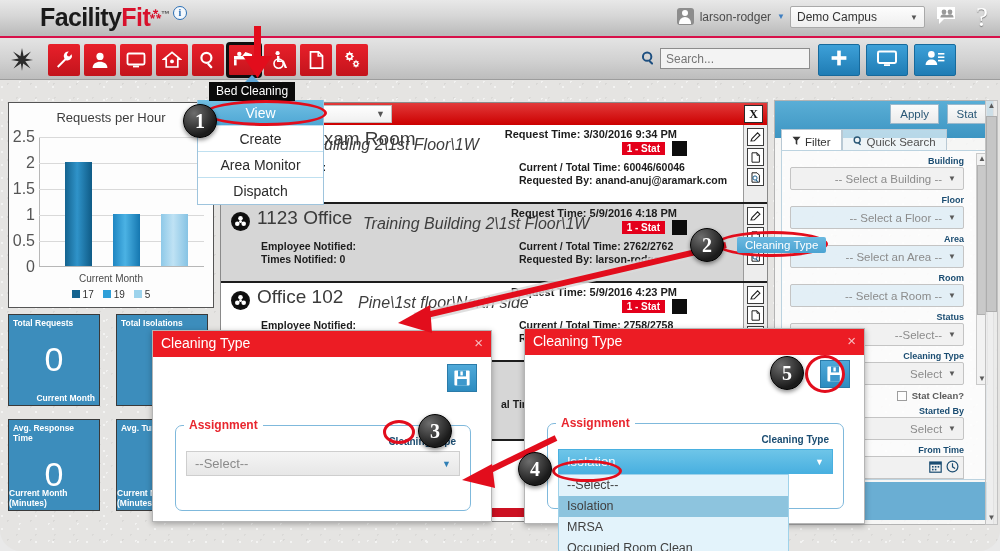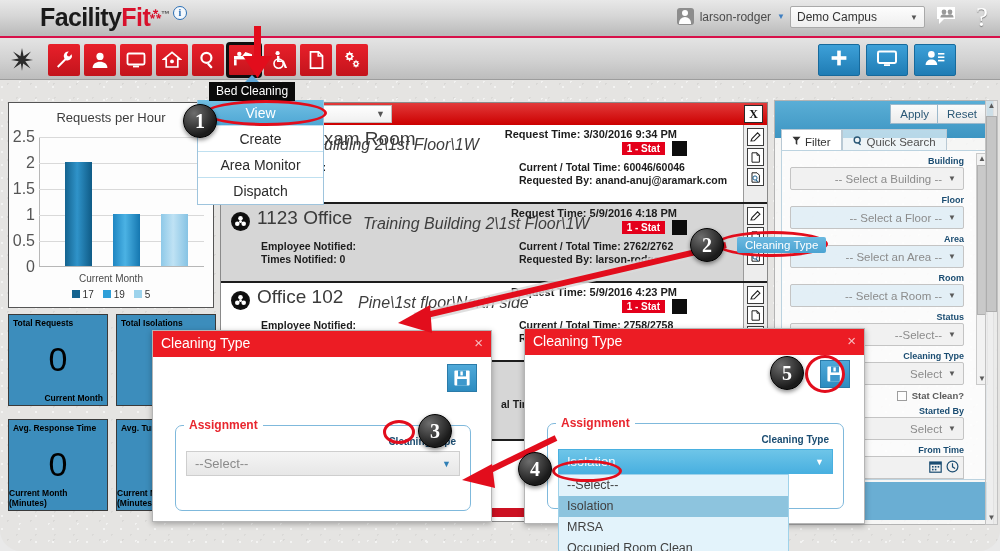--- a/index.html
+++ b/index.html
@@ -115,22 +115,22 @@
   .plot .gl { position:absolute; left:0; right:0; height:1px; background:#d9d9d9; }
   .plot .axis-l { position:absolute; left:0; top:0; bottom:0; width:1px; background:#b7b7b7;}
   .plot .axis-b { position:absolute; left:0; right:0; bottom:0; height:1px; background:#b7b7b7;}
   .yt { position:absolute; right:calc(100% + 4px); font-size:16px; color:#555; transform:translateY(-50%); white-space:nowrap;}
   .bar { position:absolute; bottom:1px; width:27px; }
   .xlab { position:absolute; left:0; right:0; top:170px; text-align:center; font-size:10px; color:#4a4a4a; }
   .legend { position:absolute; left:0; right:0; top:186px; display:flex; justify-content:center; gap:9px; font-size:10px; color:#333;}
   .legend span.sw { display:inline-block; width:8px; height:8px; margin-right:3px; }
 
   .kpi {
-    position:absolute; width:100px; height:92px; background:#3c8dbc;
-    border:1px solid #3a3a3a; color:#000000;
+    position:absolute; width:92px; height:92px; background:#3c8dbc;
+    border:1px solid #3a3a3a; color:#ffffff;
   }
   .kpi .t { font-size:8.5px; padding:3px 4px 0; font-weight:bold; }
   .kpi .v { text-align:center; font-size:34px; margin-top:12px; font-weight:300;}
   .kpi .f { position:absolute; bottom:2px; right:4px; font-size:8.5px; font-weight:bold;}
 
   
   .main {
     position:absolute; left:220px; top:102px; width:548px; height:420px;
     background:#ffffff; border:1px solid #8a8a8a;
   }
@@ -413,20 +413,29 @@
       <span>
       <svg width="20" height="20" viewBox="0 0 20 20">
             <path d="M7.6 1l1 2.1 2.3-.2-.6 2.2 1.9 1.3-1.9 1.3.6 2.2-2.3-.2-1 2.1-1-2.1-2.3.2.6-2.2L2.9 6.4l1.9-1.3-.6-2.2 2.3.2z" fill="#fff"></path>
             <circle cx="7.6" cy="6.4" r="1.7" fill="#e42028"></circle>
             <path d="M14 9.6l.8 1.6 1.8-.1-.5 1.7 1.5 1-1.5 1 .5 1.7-1.8-.1-.8 1.6-.8-1.6-1.8.1.5-1.7-1.5-1 1.5-1-.5-1.7 1.8.1z" fill="#fff"></path>
             <circle cx="14" cy="13.8" r="1.3" fill="#e42028"></circle>
           </svg>
         </span>
     </div>
 
+    <div class="search-wrap">
+      <span class="search-mag">
+        <svg width="15" height="15" viewBox="0 0 15 15" style="transform:rotate(45deg)">
+            <circle cx="6.2" cy="6.2" r="4.2" fill="none" stroke="#1d4f80" stroke-width="2"></circle>
+            <rect x="9" y="9.6" width="2" height="5" rx="1" transform="rotate(-45 10 12)" fill="#1d4f80"></rect>
+          </svg>
+      </span>
+      <input class="search-in" value="" placeholder="Search..." style="">
+    </div>
     <div class="blue-btn" style="right:140px">
       <span><svg width="20" height="20" viewBox="0 0 20 20">
             <rect x="8.2" y="2.6" width="3.6" height="14.8" fill="#fff"></rect>
             <rect x="2.6" y="8.2" width="14.8" height="3.6" fill="#fff"></rect>
           </svg></span>
     </div>
     <div class="blue-btn" style="right:92px">
       <span><svg width="22" height="20" viewBox="0 0 22 20">
             <rect x="2" y="3.6" width="18" height="11.4" rx="1.4" fill="none" stroke="#fff" stroke-width="2"></rect>
             <rect x="8" y="16.2" width="6" height="1.8" fill="#fff"></rect>
@@ -645,21 +654,21 @@
     <div class="main-foot">
       <div class="pill"></div>
       <div class="whitecard"></div>
       <div class="pagebox">Page</div>
     </div>
   </div>
 
   <div class="rp">
     <div class="rp-top">
       <div class="btn-lite" style="right:54px">Apply</div>
-      <div class="btn-lite" style="right:6px">Reset</div>
+      <div class="btn-lite" style="right:6px">Stat</div>
     </div>
 
     <div class="tabs">
       <div class="tab on">
         <span><svg width="9" height="10" viewBox="0 0 9 10">
               <path d="M.5.8h8L5.3 4.6V9L3.7 7.8V4.6z" fill="#333"></path>
             </svg></span>
         <span>Filter</span>
       </div>
       <div class="tab">

